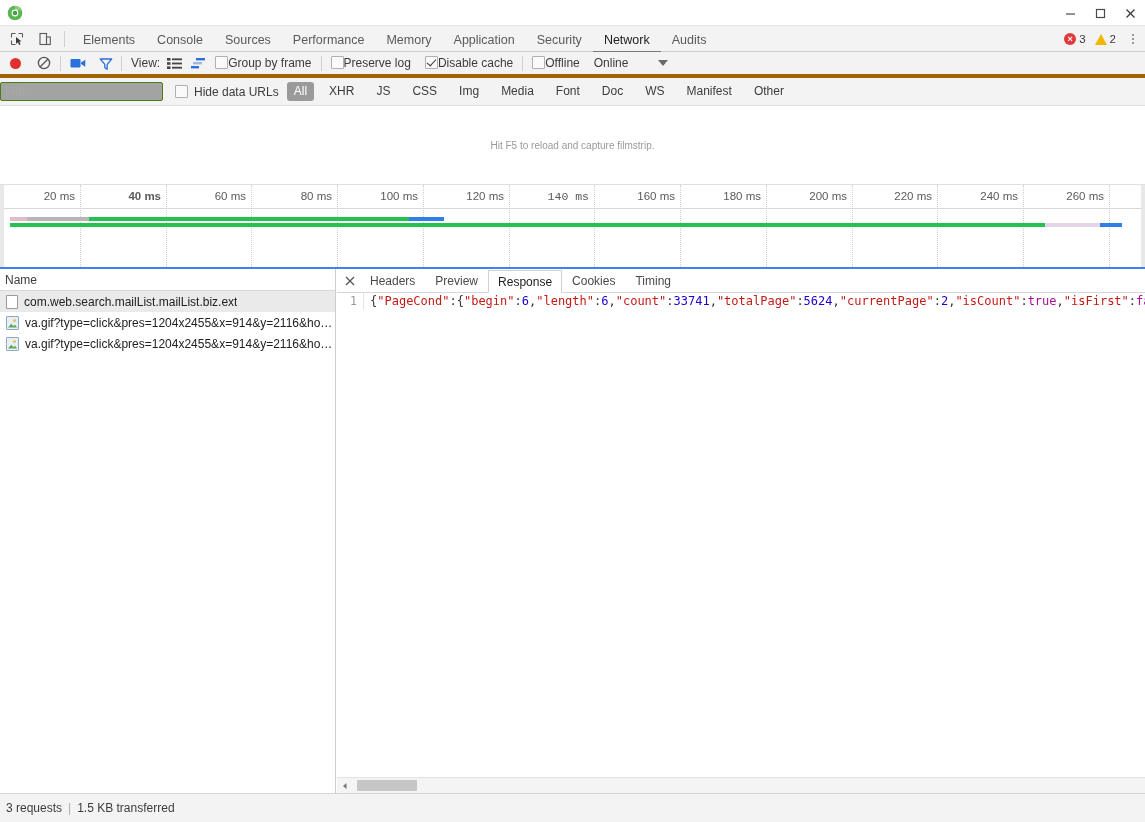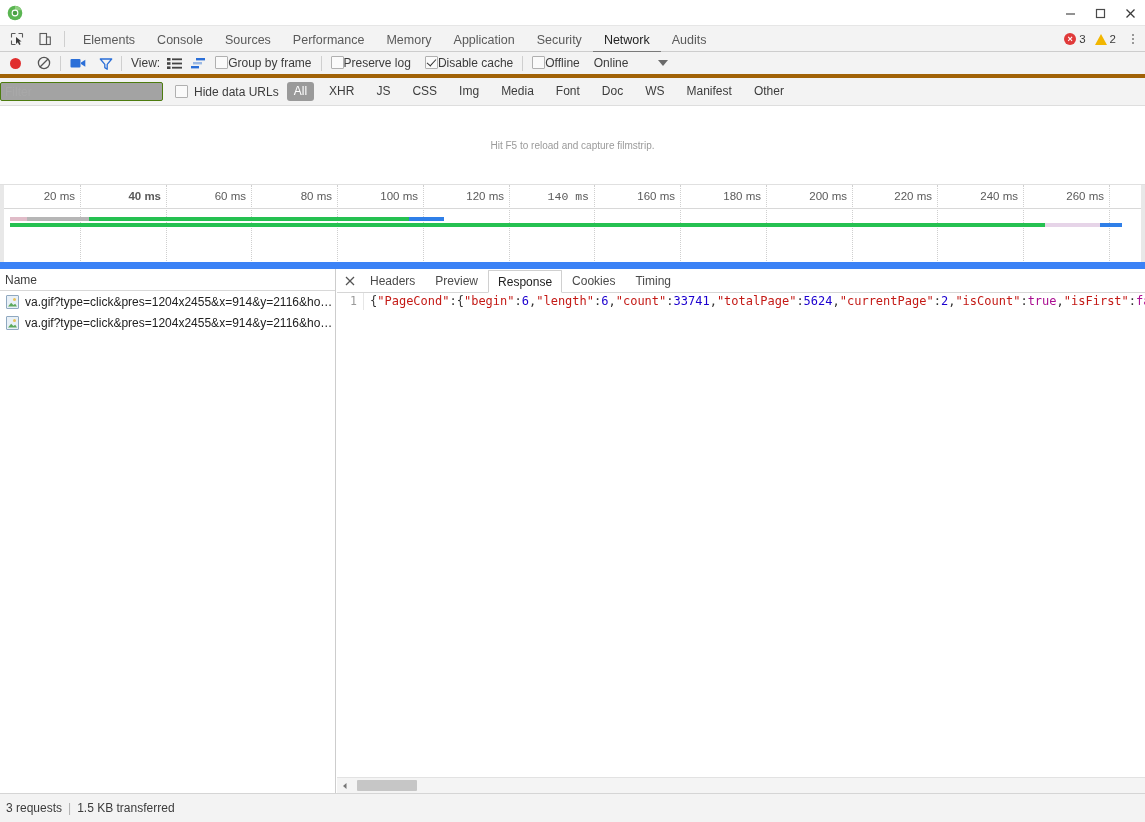--- a/index.html
+++ b/index.html
@@ -127,21 +127,21 @@
   .filmstrip {
     position: absolute; left: 0; top: 106px; width: 1145px; height: 79px;
     background: #fff; border-bottom: 1px solid #e0e0e0;
     display: flex; align-items: center; justify-content: center;
   }
   .filmstrip-text { font-size: 10px; color: #9a9a9a; text-align: center; }
 
   
   .overview {
     position: absolute; left: 0; top: 185px; width: 1145px; height: 84px;
-    background: #fff; border-bottom: 7px solid #3b82f6;
+    background: #fff; border-bottom: 2px solid #3b82f6;
     overflow: hidden;
   }
   .ov-ruler {
     position: absolute; left: 0; top: 0; width: 1145px; height: 24px;
     border-bottom: 1px solid #d8d8d8;
   }
   .ov-grid { position: absolute; left: 0; top: 0; width: 1145px; height: 84px; }
   .gridline {
     position: absolute; top: 0; width: 1px; height: 84px;
     border-left: 1px dotted #cfcfcf;
@@ -469,20 +469,24 @@
         </div>
       </div>
   </div>
 
   <div class="main">
 
     <div class="reqlist">
       <div class="reqlist-head">
         <span>Name</span>
       </div>
+      <div class="req-row selected">
+        <span class="icon-doc"></span>
+        <span class="req-name">com.web.search.mailList.mailList.biz.ext</span>
+      </div>
       <div class="req-row">
         <span class="icon-img"></span>
         <span class="req-name">va.gif?type=click&amp;pres=1204x2455&amp;x=914&amp;y=2116&amp;ho…</span>
       </div>
       <div class="req-row">
         <span class="icon-img"></span>
         <span class="req-name">va.gif?type=click&amp;pres=1204x2455&amp;x=914&amp;y=2116&amp;ho…</span>
       </div>
     </div>
 

